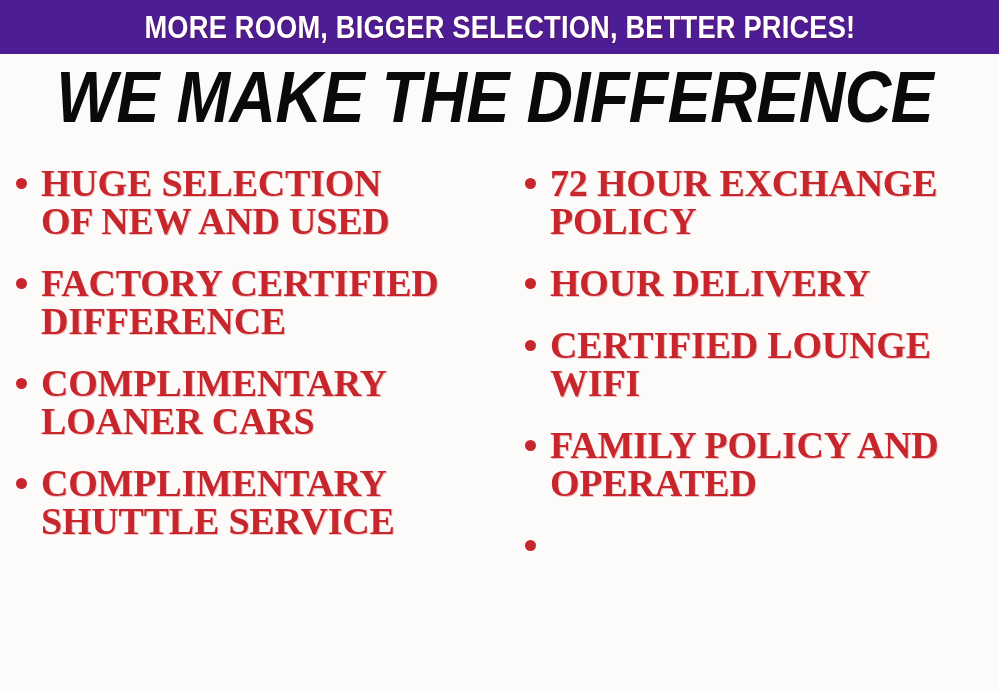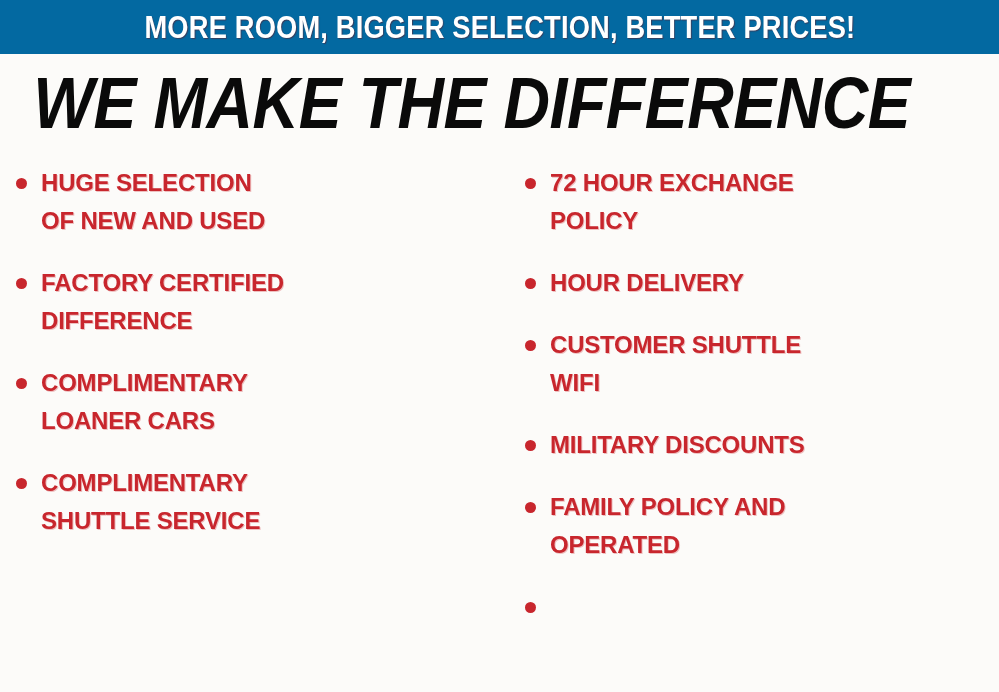--- a/index.html
+++ b/index.html
@@ -24,21 +24,21 @@
     box-sizing: border-box;
   }
 
   
   .banner {
     position: absolute;
     left: 0;
     top: 0;
     width: 999px;
     height: 54px;
-    background: #0369a1;
+    background: #4c1d95;
     display: flex;
     align-items: center;
     justify-content: center;
     overflow: hidden;
   }
   .banner-text {
     color: #ffffff;
     font-family: "Liberation Sans Narrow", "Liberation Sans", sans-serif;
     font-weight: bold;
     font-size: 31px;
@@ -51,23 +51,24 @@
   }
 
   
   .headline-wrap {
     position: absolute;
     left: 0;
     top: 62px;
     width: 943px;
     height: 82px;
     display: flex;
-    align-items: center;
+    align-items: flex-start;
     justify-content: center;
     overflow: hidden;
+    padding-left: 23px;
   }
   .headline {
     color: #0a0a0a;
     font-family: "Liberation Sans Narrow", "Liberation Sans", sans-serif;
     font-weight: bold;
     font-style: italic;
     font-size: 70px;
     line-height: 1;
     letter-spacing: -0.5px;
     white-space: nowrap;
@@ -111,23 +112,23 @@
     flex: 0 0 auto;
     width: 11px;
     height: 11px;
     border-radius: 50%;
     background: #c8262d;
     margin-top: 14px;
     margin-right: 14px;
   }
   .bullet-label {
     color: #c8262d;
-    font-family: Liberation Sans, sans-serif;
+    font-family: Liberation Serif, serif;
     font-weight: bold;
-    font-size: 24px;
+    font-size: 38px;
     line-height: 38px;
     letter-spacing: -0.2px;
     white-space: pre-line;
     text-shadow: 1px 1px 0 rgba(200, 38, 45, 0.28);
   }
 </style>
 </head>
 <body>
 
 <div id="ad-root">
@@ -179,28 +180,24 @@
 POLICY</span>
       </div>
 
       <div class="bullet">
         <span class="dot"></span>
         <span class="bullet-label">HOUR DELIVERY</span>
       </div>
 
       <div class="bullet">
         <span class="dot"></span>
-        <span class="bullet-label">CUSTOMER SHUTTLE
+        <span class="bullet-label">CERTIFIED LOUNGE
 WIFI</span>
       </div>
 
-      <div class="bullet">
-        <span class="dot"></span>
-        <span class="bullet-label">MILITARY DISCOUNTS</span>
-      </div>
 
       <div class="bullet">
         <span class="dot"></span>
         <span class="bullet-label">FAMILY POLICY AND
 OPERATED</span>
       </div>
 
       <div class="bullet">
         <span class="dot"></span>
       </div>

